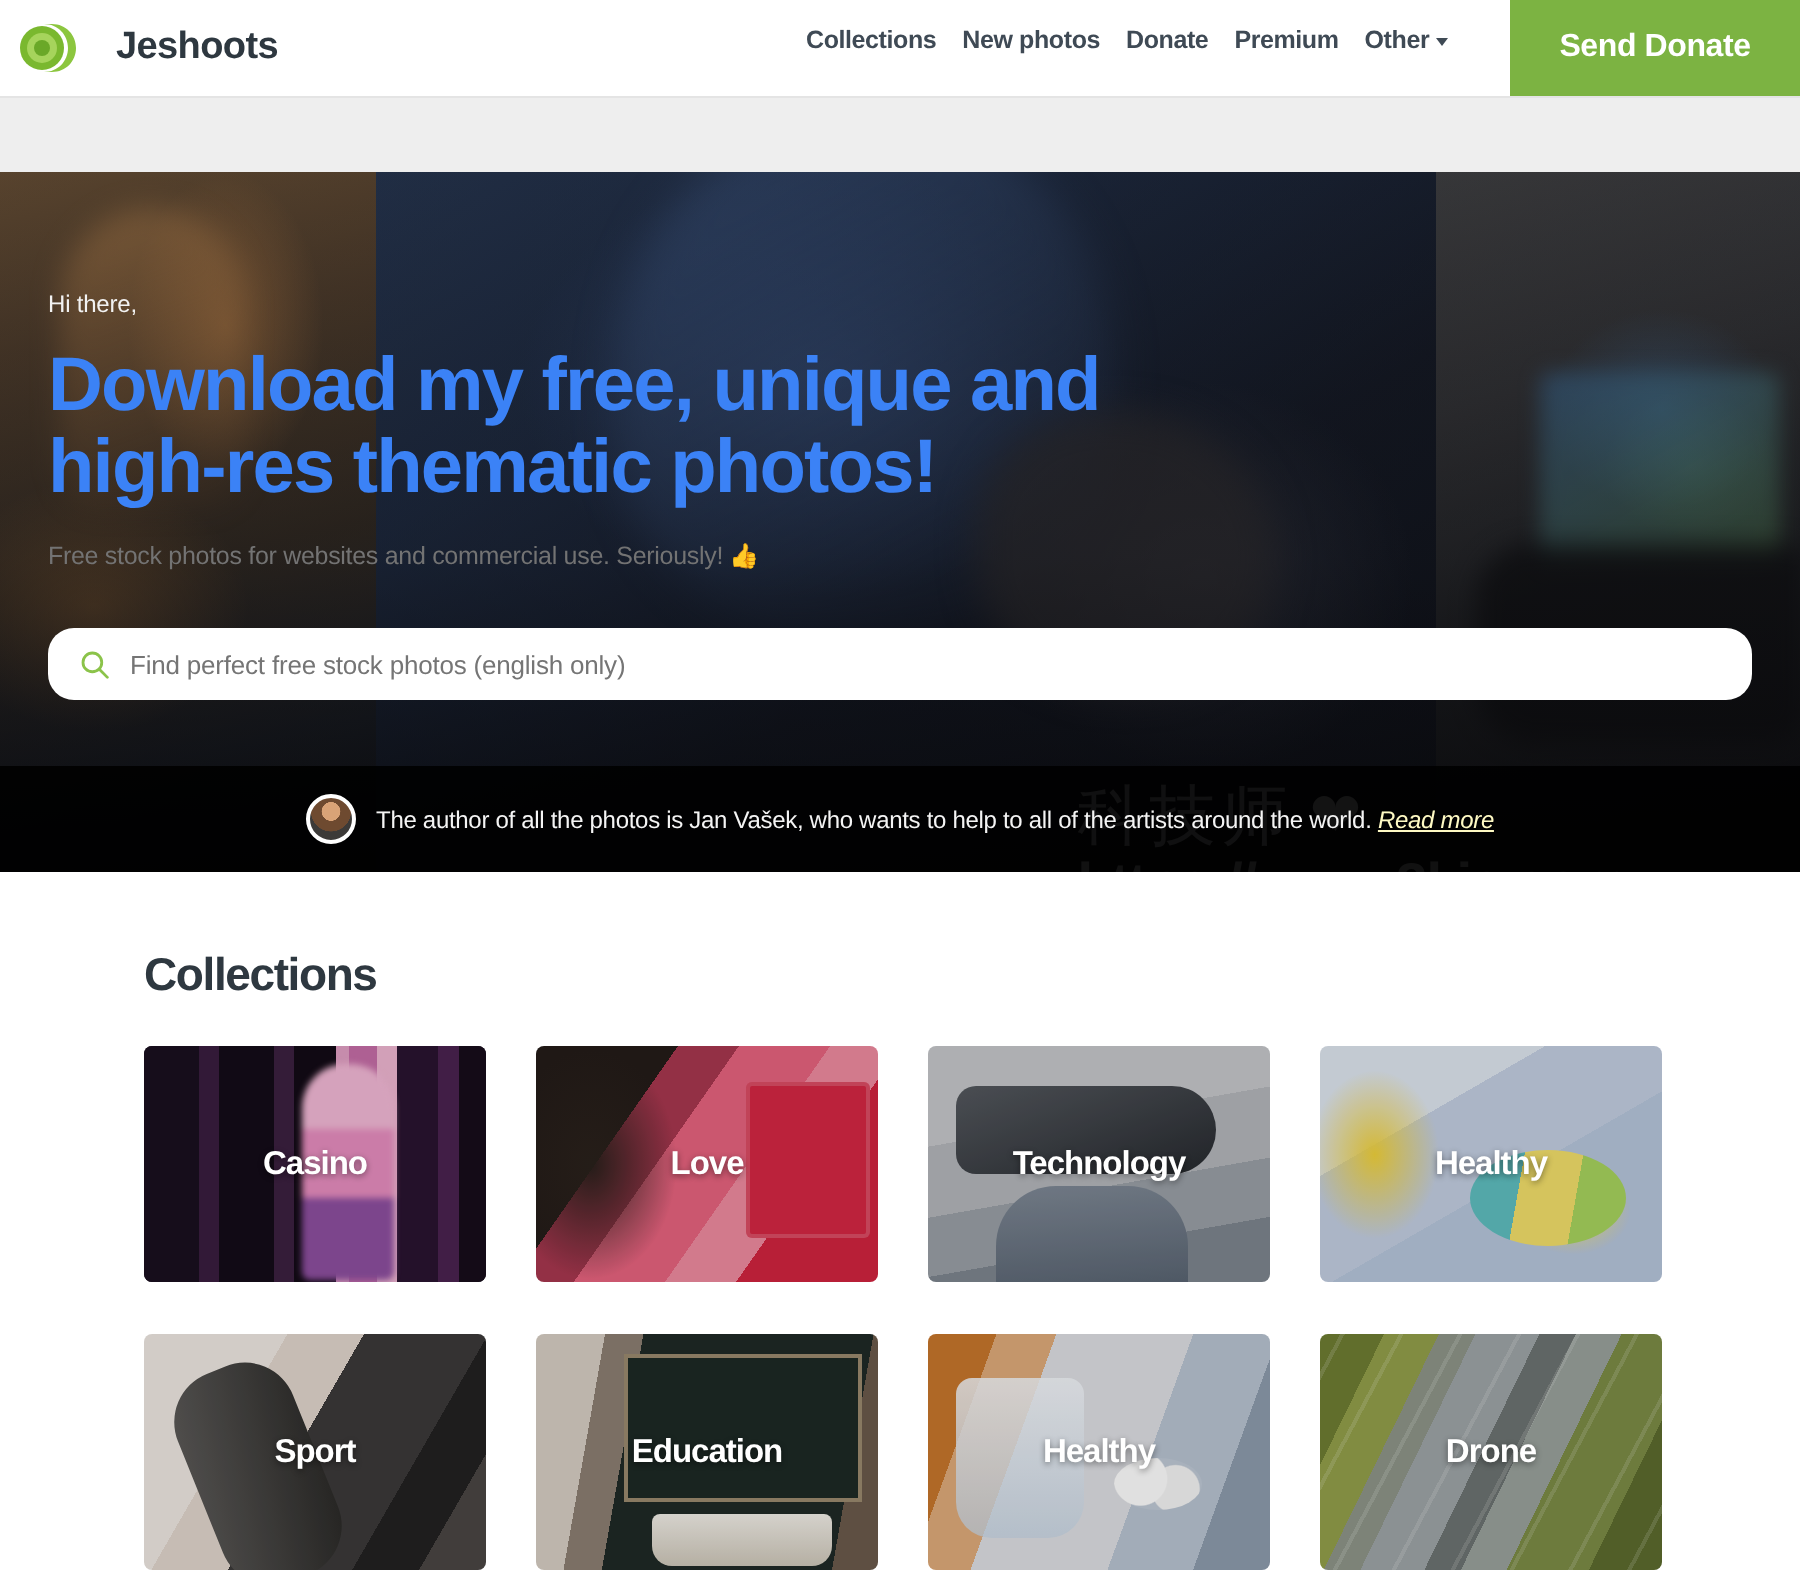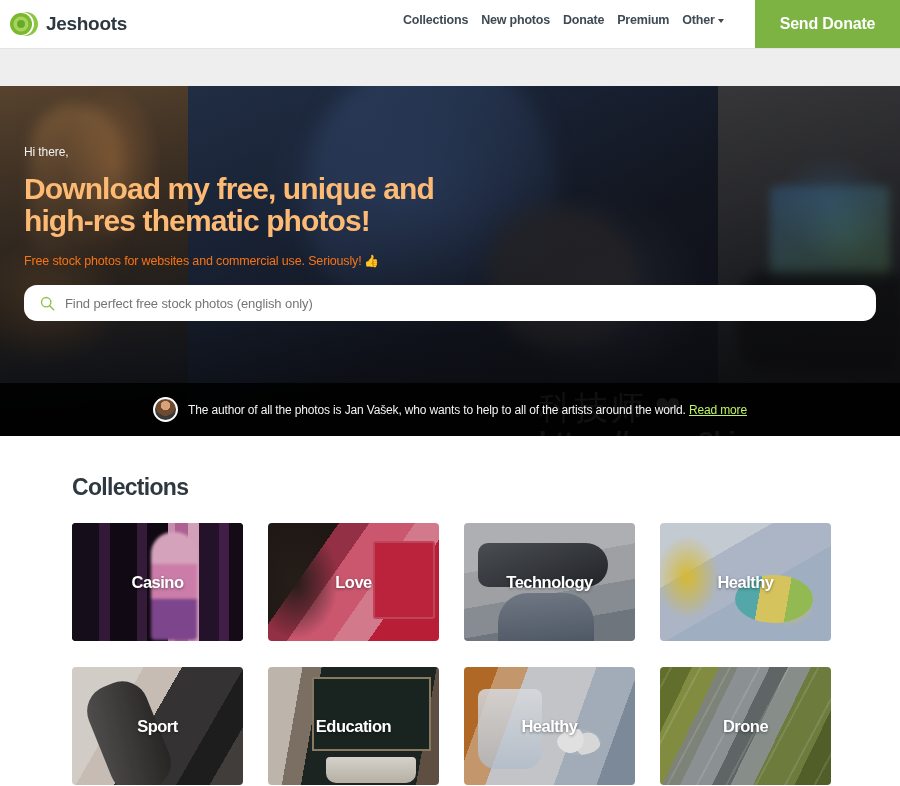--- a/index.html
+++ b/index.html
@@ -18,21 +18,21 @@
     position: relative;
     height: 48px;
     background: #ffffff;
     display: flex;
     align-items: center;
     width: 900px;
   }
   .brand {
     display: flex;
     align-items: center;
-    gap: 6px;
+    gap: 18px;
     margin-left: 10px;
     text-decoration: none;
   }
   .brand-logo { width: 30px; height: 26px; display: block; }
   .brand-name {
     font-size: 19px;
     font-weight: bold;
     color: #2e3840;
     letter-spacing: -0.3px;
   }
@@ -157,32 +157,32 @@
     width: 856px;
     z-index: 4;
   }
   .hero-greeting {
     font-size: 12px;
     color: #f2f2f2;
     margin-bottom: 14px;
     letter-spacing: -0.1px;
   }
   .hero-title {
-    font-size: 30px;
+    font-size: 38px;
     line-height: 1.07;
     font-weight: bold;
-    color: #fdba74;
+    color: #3b82f6;
     letter-spacing: -0.9px;
     margin-bottom: 17px;
   }
   .hero-sub {
     font-size: 12.5px;
-    color: #f97316;
+    color: #737373;
     letter-spacing: -0.15px;
-    margin-bottom: 17px;
+    margin-bottom: 29px;
   }
   .thumb-emoji { font-size: 12px; }
 
   .search-box {
     position: relative;
     width: 852px;
     height: 36px;
     background: #ffffff;
     border-radius: 13px;
     display: flex;
@@ -251,22 +251,23 @@
     border: 2px solid #ffffff;
     background: radial-gradient(circle at 50% 32%, #d9a377 0 26%, #6e4a30 27% 56%, #3c3a38 57% 100%);
     flex: 0 0 auto;
   }
   .author-text {
     font-size: 12px;
     color: #f4f4f4;
     letter-spacing: -0.15px;
   }
   .author-link {
-    color: #bef264;
+    color: #fef9c3;
     text-decoration: underline;
+    font-style: italic;
   }
 
   
   .collections {
     padding: 38px 0 0 0;
     background: #ffffff;
   }
   .section-title {
     font-size: 23px;
     font-weight: bold;

